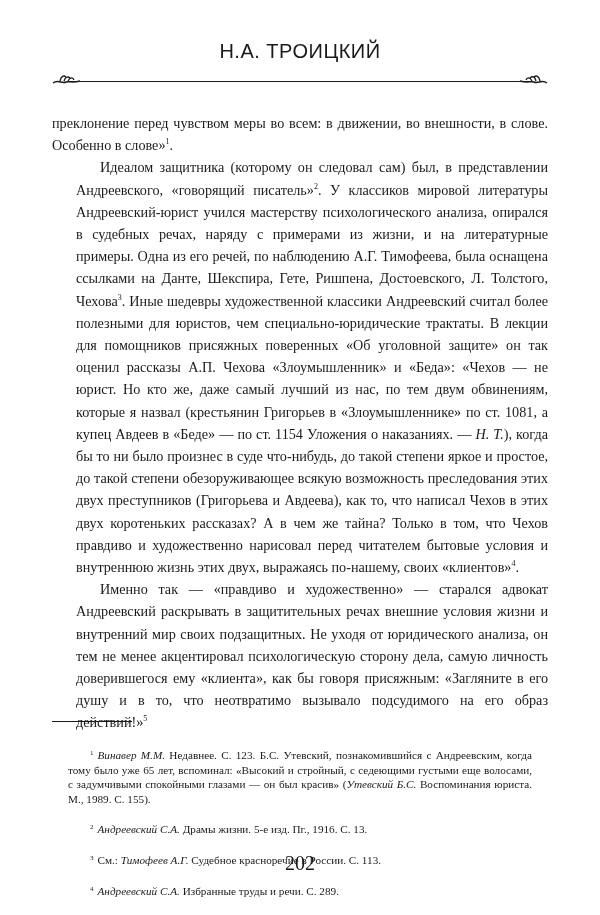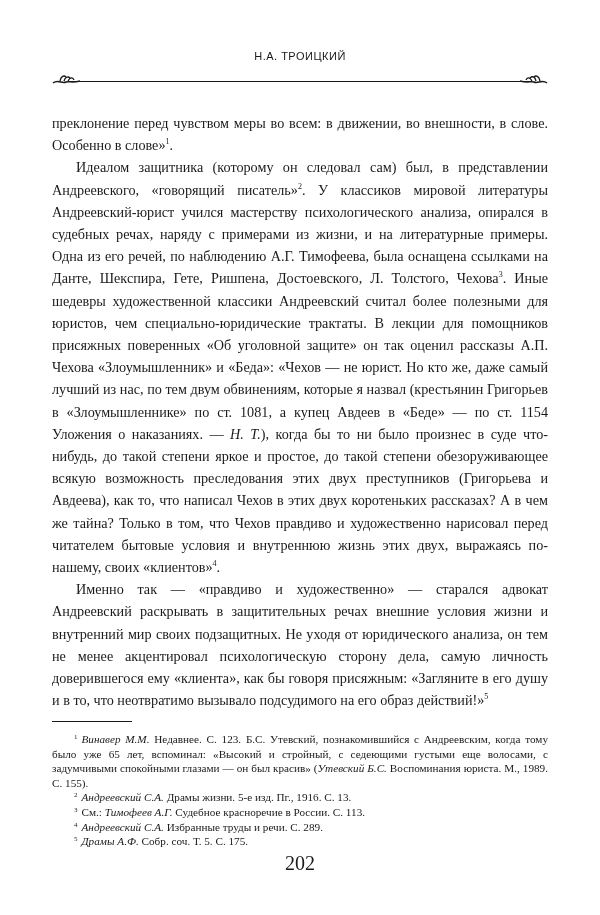--- a/index.html
+++ b/index.html
@@ -2,51 +2,51 @@
 <html><head>
   <meta charset="utf-8">
   <style>
     html, body { margin: 0; padding: 0; background: #ffffff; }
     body {
       width: 600px; height: 915px; position: relative; overflow: hidden;
       font-family: "DejaVu Serif", "Liberation Serif", serif;
       color: #1a1a1a;
     }
     .running-head {
-      position: absolute; top: 50px; left: 0; width: 600px;
-      text-align: center; font-size: 11px; letter-spacing: 0.5px;
+      position: absolute; top: 40px; left: 0; width: 600px;
+      text-align: center; font-size: 20px; letter-spacing: 0.5px;
       font-family: "Liberation Sans", "DejaVu Sans", sans-serif;
     }
     .rule-wrap {
       position: absolute; top: 73px; left: 52px; width: 496px; height: 14px;
     }
     .rule-line {
       position: absolute; left: 26px; right: 26px; top: 8px; height: 1.4px; background: #1a1a1a;
     }
     .orn { position: absolute; top: 0; width: 30px; height: 14px; }
     .orn.left { left: 0; }
     .orn.right { right: 0; }
     .body-text {
       position: absolute; top: 112px; left: 52px; width: 496px;
       font-size: 14.2px; line-height: 22.2px; text-align: justify;
       font-family: "Liberation Serif", "DejaVu Serif", serif;
       hyphens: manual;
     }
     .body-text p { margin: 0; }
-    .body-text p.indent { text-indent: 24px; }
+    .body-text p.indent { text-indent: 24px; margin-left: 24px; }
     sup { font-size: 8px; line-height: 0; vertical-align: 6px; }
     .footnote-rule {
       position: absolute; top: 721px; left: 52px; width: 80px; height: 1px; background: #1a1a1a;
     }
     .footnotes {
       position: absolute; top: 732px; left: 52px; width: 496px;
       font-size: 11.2px; line-height: 14.6px; text-align: justify;
       font-family: "Liberation Serif", "DejaVu Serif", serif;
     }
-    .fn { margin: 0; }
+    .fn { margin: 16px; }
     .fn.first { text-indent: 22px; }
     .fn.short { padding-left: 22px; }
     .fn sup { font-size: 7px; vertical-align: 4px; margin-right: 4px; }
     .it { font-style: italic; }
     .page-number {
       position: absolute; top: 852px; left: 0; width: 600px; text-align: center;
       font-size: 20px; font-family: "Liberation Serif", "DejaVu Serif", serif;
     }
   </style>
 </head>

